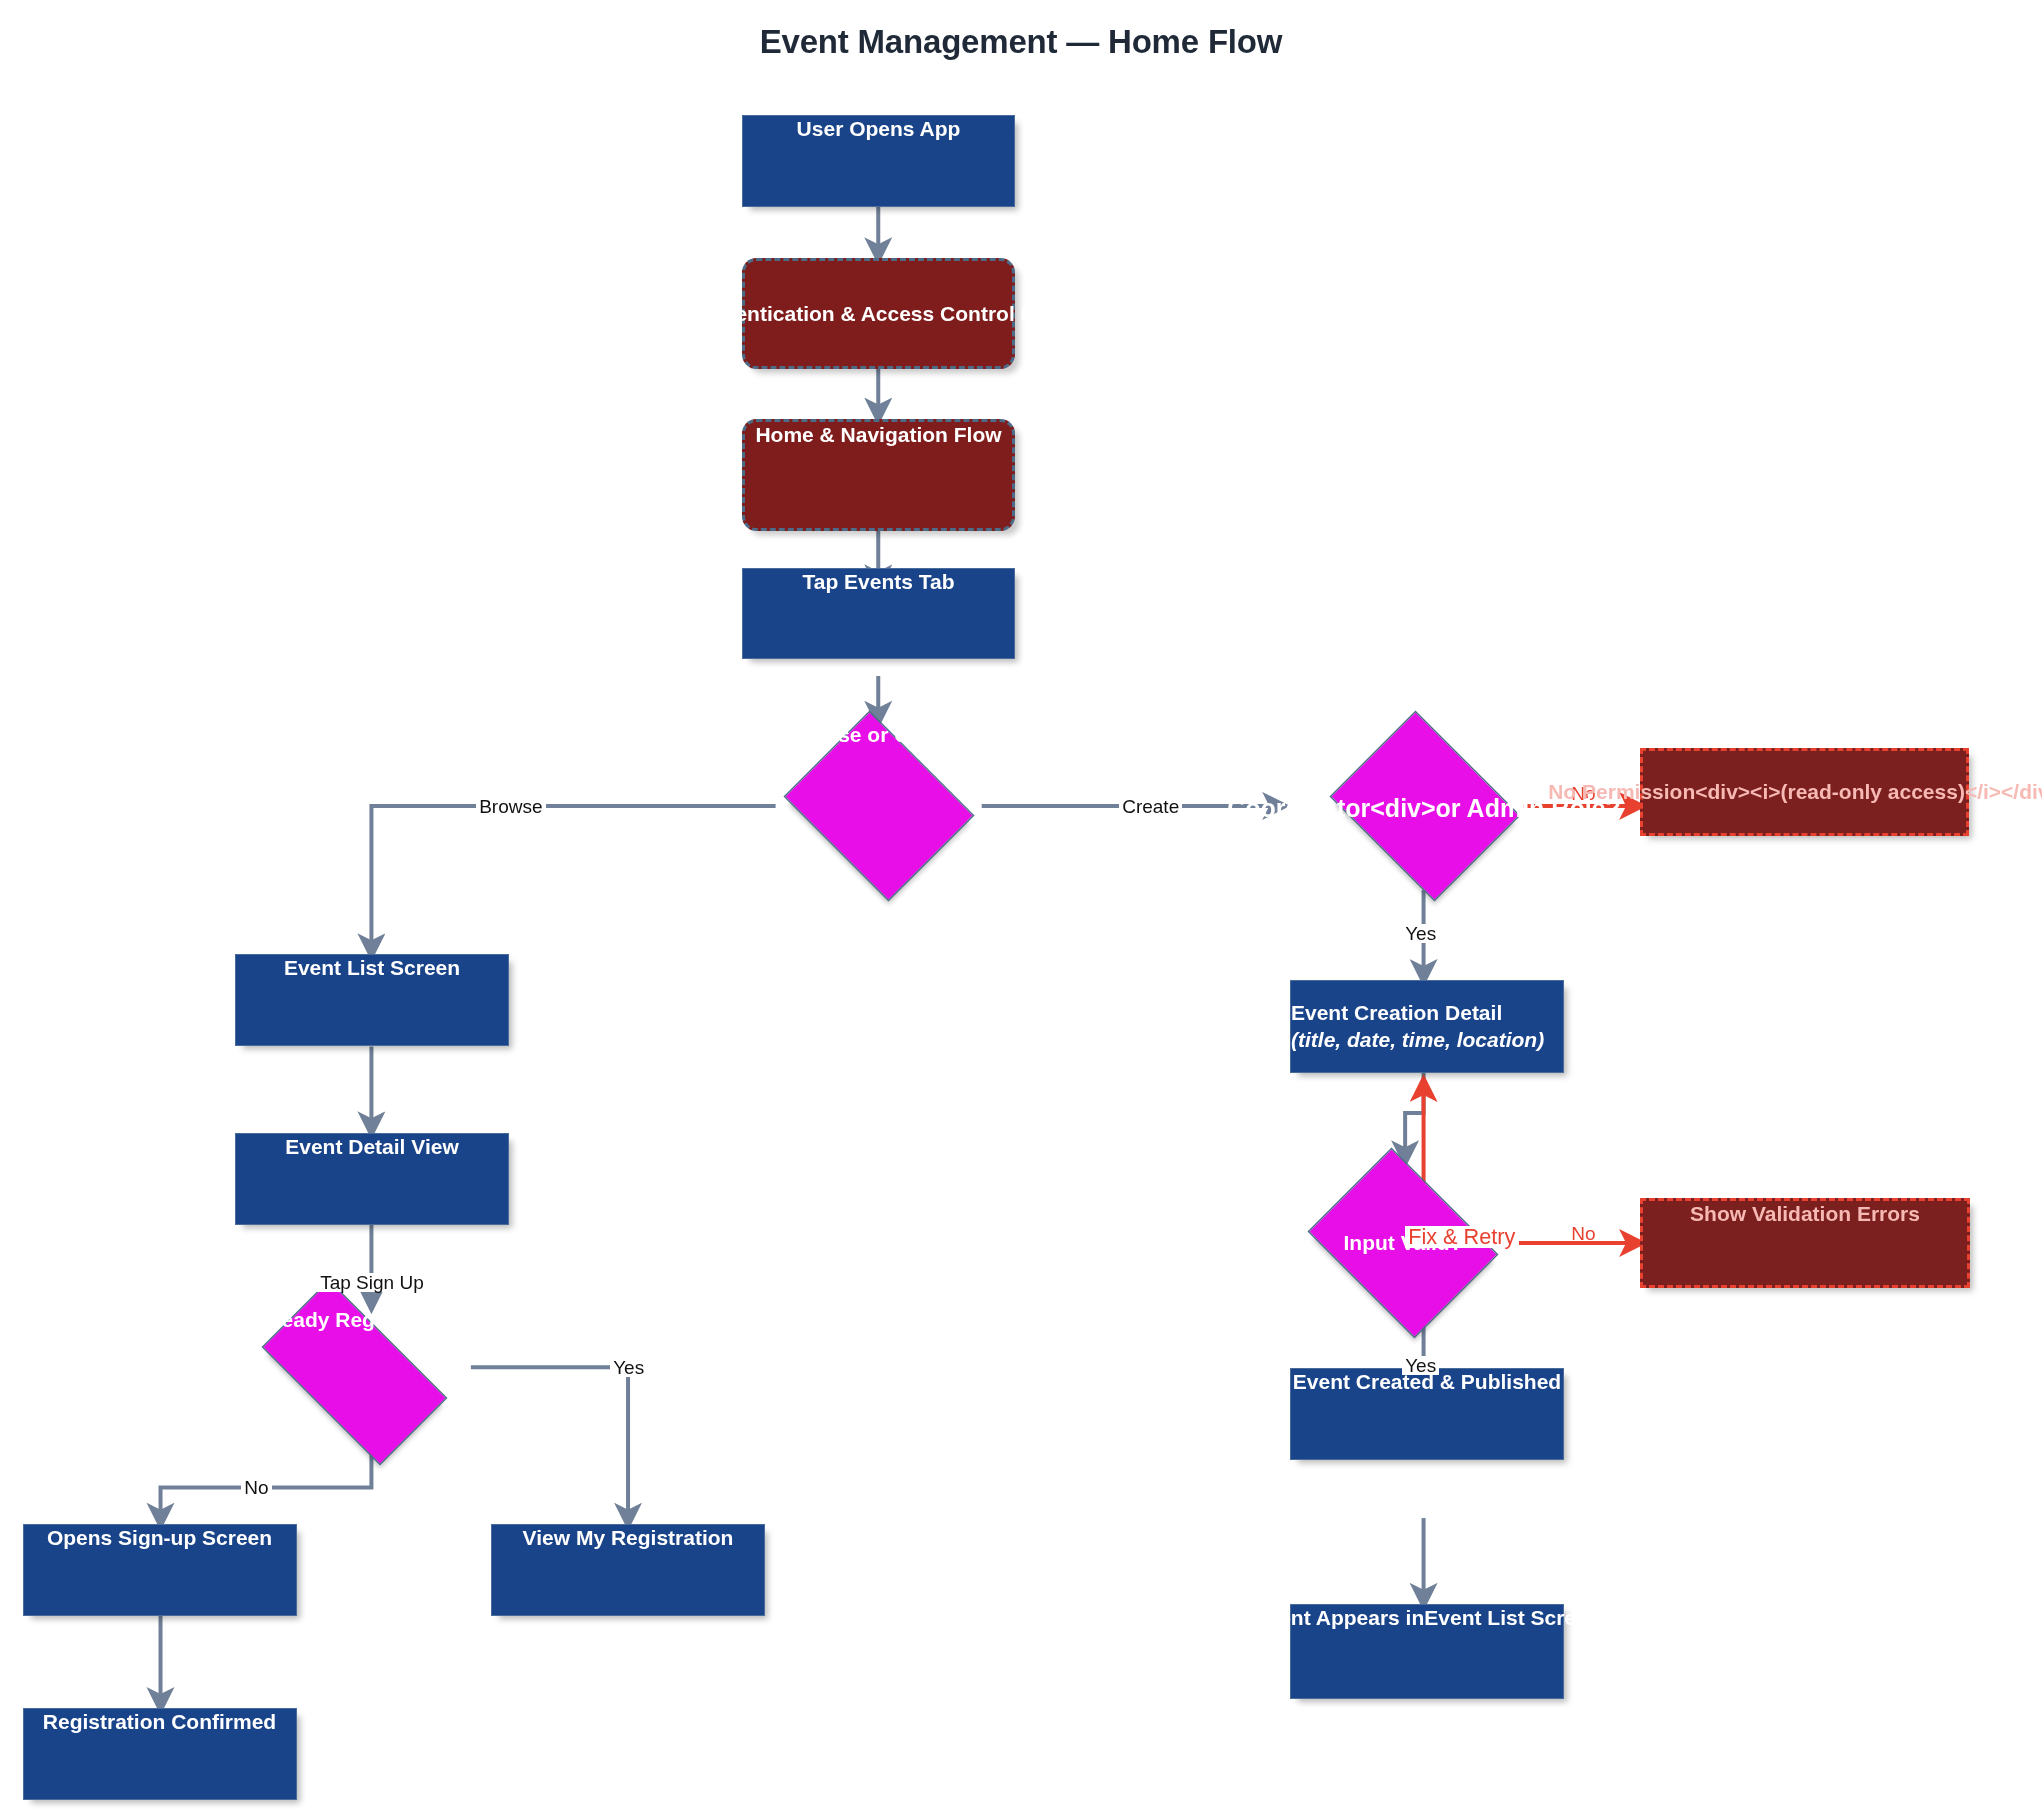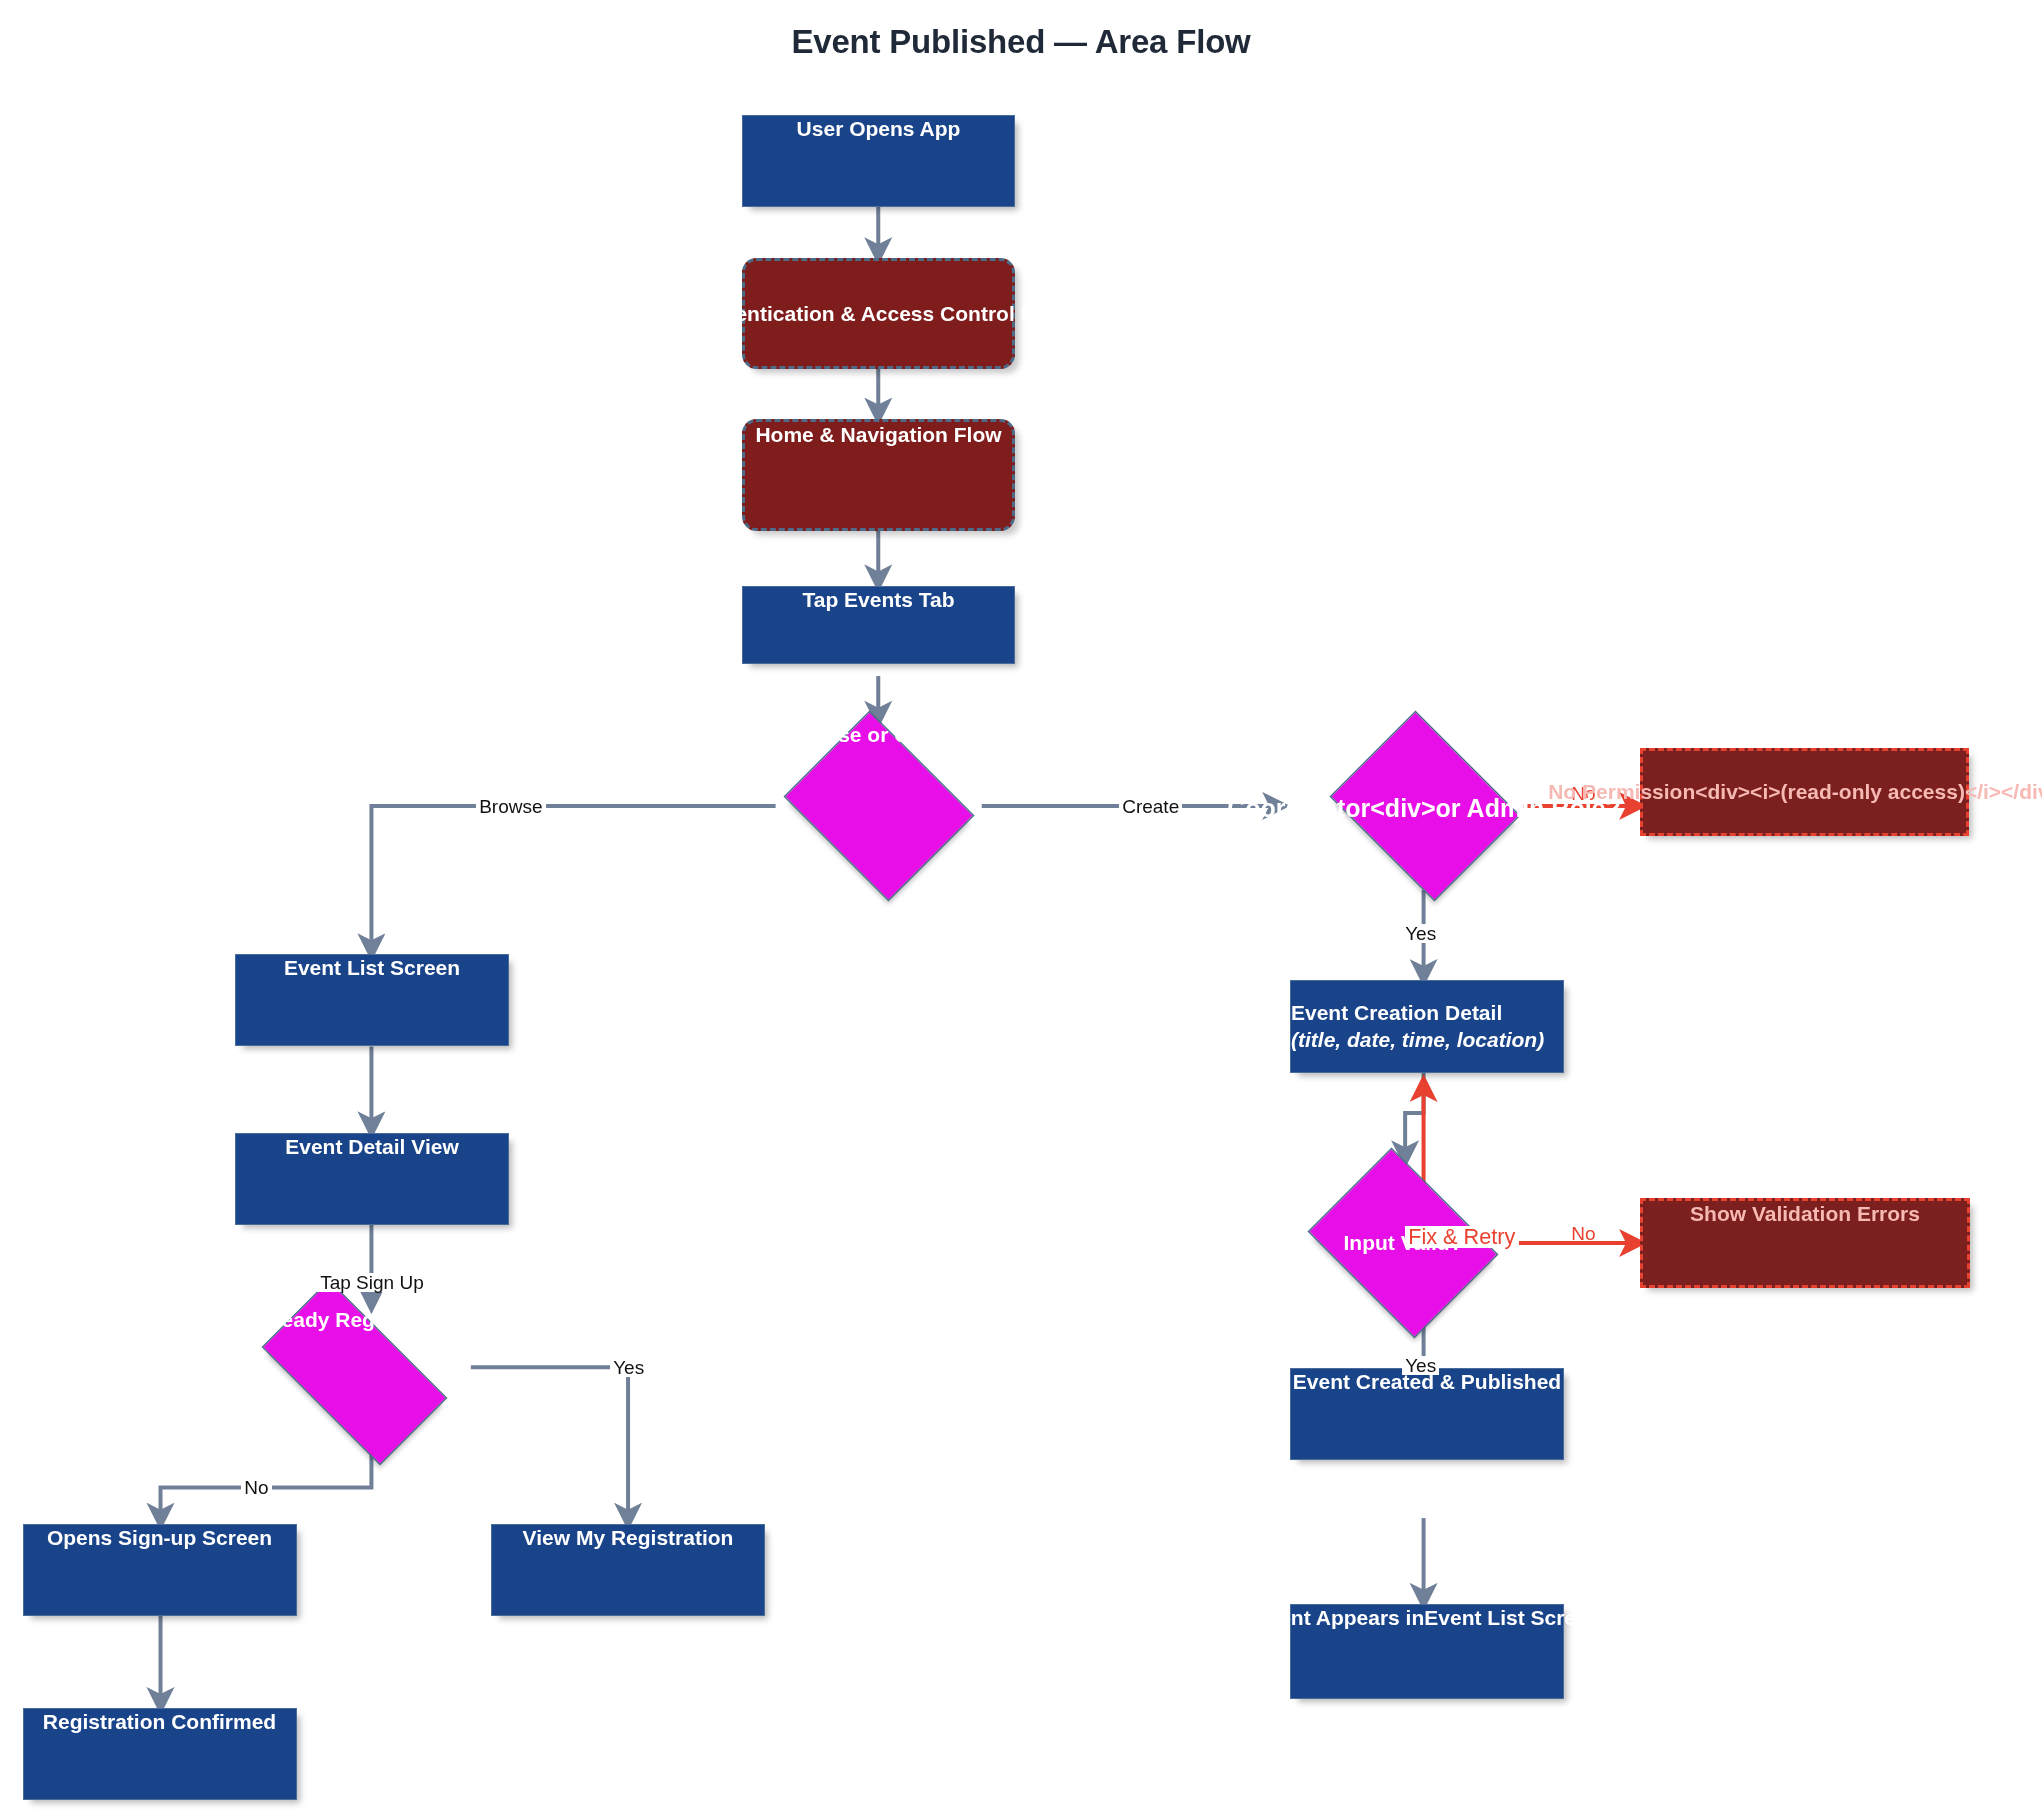--- a/index.html
+++ b/index.html
@@ -126,21 +126,21 @@
     background: #ffffff;
     z-index: 7;
   }
   .italic { font-style: italic; }
 </style>
 </head>
 <body>
 
 <div id="canvas">
 
-  <div class="title">Event Published — Area Flow</div>
+  <div class="title">Event Management — Home Flow</div>
 
   <svg id="edge-layer" viewBox="0 0 2546 2267" xmlns="http://www.w3.org/2000/svg">
     <defs>
       <marker id="ah" viewBox="0 0 12 12" refX="9" refY="6" markerWidth="7" markerHeight="7" orient="auto-start-reverse">
         <path d="M 0 0 L 12 6 L 0 12 L 3 6 z" fill="#6f8098"></path>
       </marker>
       <marker id="ahr" viewBox="0 0 12 12" refX="9" refY="6" markerWidth="7" markerHeight="7" orient="auto-start-reverse">
         <path d="M 0 0 L 12 6 L 0 12 L 3 6 z" fill="#e8412f"></path>
       </marker>
     </defs>
@@ -193,21 +193,21 @@
   </div>
 
   <div class="node n-subflow" style="left:742px; top:258px; width:273px; height:111px; color:transparent;">
   </div>
   <div class="overflow-txt" style="left:878px; top:302px; transform:translateX(-50%); font-size:21px; color:#ffffff;">Authentication &amp; Access Control Flow</div>
 
   <div class="node n-subflow" style="left:742px; top:419px; width:273px; height:112px;">
     <span class="lbl">Home &amp; Navigation Flow</span>
   </div>
 
-  <div class="node n-process" style="left:742px; top:586px; width:273px; height:78px;">
+  <div class="node n-process" style="left:742px; top:568px; width:273px; height:91px;">
     <span class="lbl">Tap Events Tab</span>
   </div>
 
   <div class="node n-decision" style="left:776px; top:722px; width:206px; height:168px;">
     <div class="dia"></div>
     <span class="lbl">Browse or Create?</span>
   </div>
 
   <div class="node n-decision" style="left:1322px; top:722px; width:206px; height:168px;">
     <div class="dia"></div>

